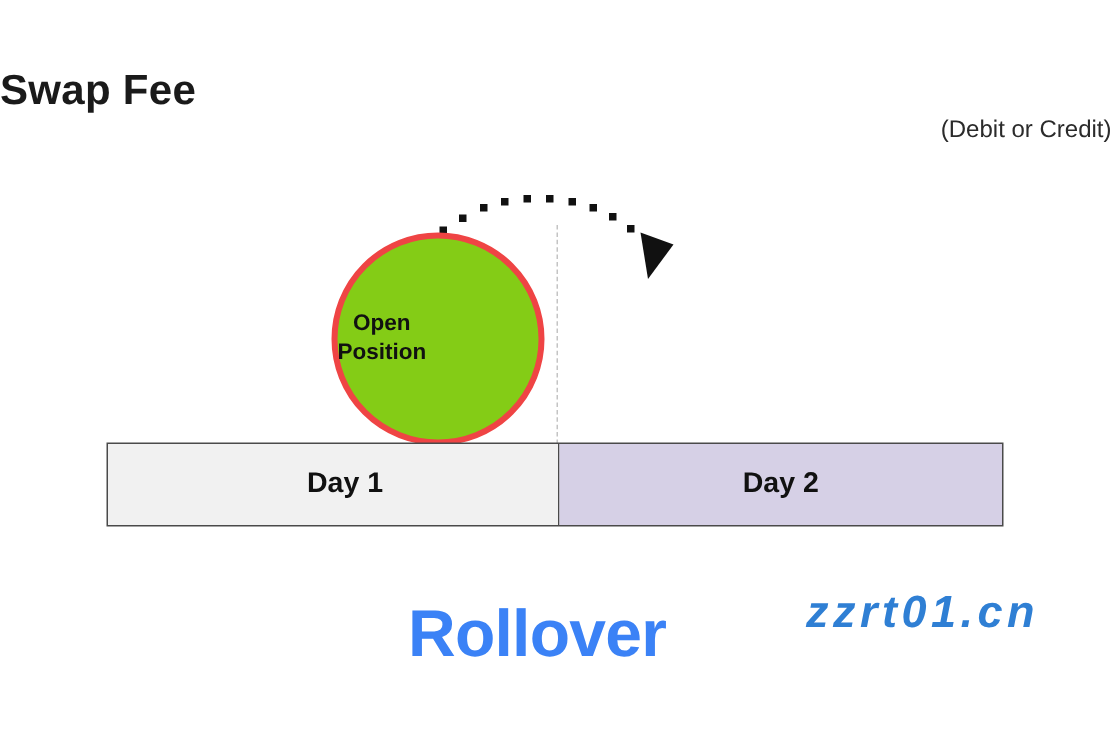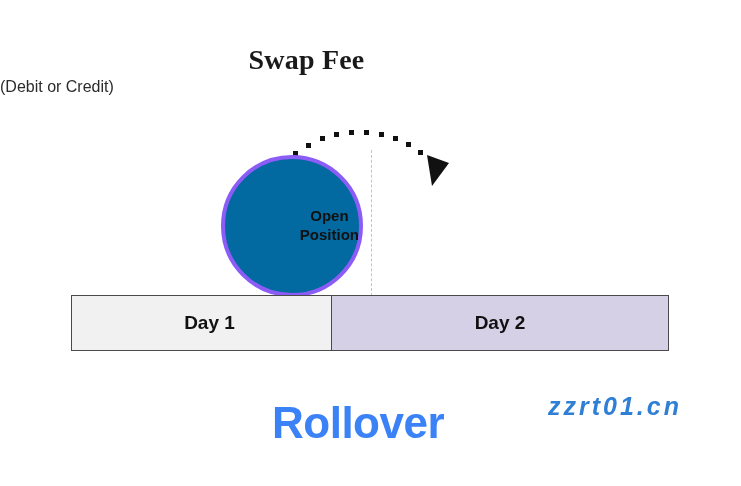--- a/index.html
+++ b/index.html
@@ -18,33 +18,32 @@
     background: #ffffff;
     overflow: hidden;
   }
 
   
   #swap-fee-title {
     position: absolute;
     left: 0;
     top: 44px;
     width: 613px;
-    text-align: center;
+    text-align: left;
     font-size: 28px;
     font-weight: bold;
     color: #1a1a1a;
     letter-spacing: 0.2px;
-    font-family: Liberation Serif, serif;
   }
   #swap-fee-subtitle {
     position: absolute;
     left: 0;
     top: 78px;
     width: 741px;
-    text-align: left;
+    text-align: right;
     font-size: 16px;
     font-weight: normal;
     color: #2b2b2b;
   }
 
   
   #arc-arrow-layer {
     position: absolute;
     left: 0;
     top: 0;
@@ -55,25 +54,25 @@
 
   
   #open-position-circle {
     position: absolute;
     left: 221px;
     top: 155px;
     width: 142px;
     height: 142px;
     box-sizing: border-box;
     border-radius: 50%;
-    background: #0369a1;
-    border: 4px solid #8b5cf6;
+    background: #84cc16;
+    border: 4px solid #ef4444;
     display: flex;
     align-items: center;
-    justify-content: flex-end;
+    justify-content: flex-start;
     z-index: 3;
   }
   #open-position-label {
     text-align: center;
     font-size: 15px;
     font-weight: bold;
     color: #111111;
     line-height: 1.25;
     white-space: pre-line;
   }
@@ -93,21 +92,21 @@
   .day-cell {
     display: flex;
     align-items: center;
     justify-content: center;
     font-size: 19px;
     font-weight: bold;
     color: #111111;
     box-sizing: border-box;
   }
   #day-1-cell {
-    width: 260px;
+    width: 301px;
     background: #f1f1f1;
     border-right: 1.5px solid #4a4a4a;
     padding-left: 16px;
   }
   #day-2-cell {
     flex: 1;
     background: #d6d0e6;
   }
 
   
@@ -150,21 +149,21 @@
     background: linear-gradient(180deg, #f4f7fb 0%, #cfdcea 28%, #6f8499 60%, #4a6075 100%);
     -webkit-background-clip: text;
     background-clip: text;
     color: transparent;
     -webkit-text-fill-color: transparent;
     text-shadow: 0 1px 0 rgba(255,255,255,0.9);
     white-space: nowrap;
   }
   #watermark-domain {
     margin-top: 4px;
-    font-size: 25px;
+    font-size: 30px;
     font-weight: bold;
     font-style: italic;
     color: #2f7fd4;
     letter-spacing: 3px;
     text-shadow: 1px 1px 0 rgba(255,255,255,0.85);
     white-space: nowrap;
   }
 </style>
 </head>
 <body>

